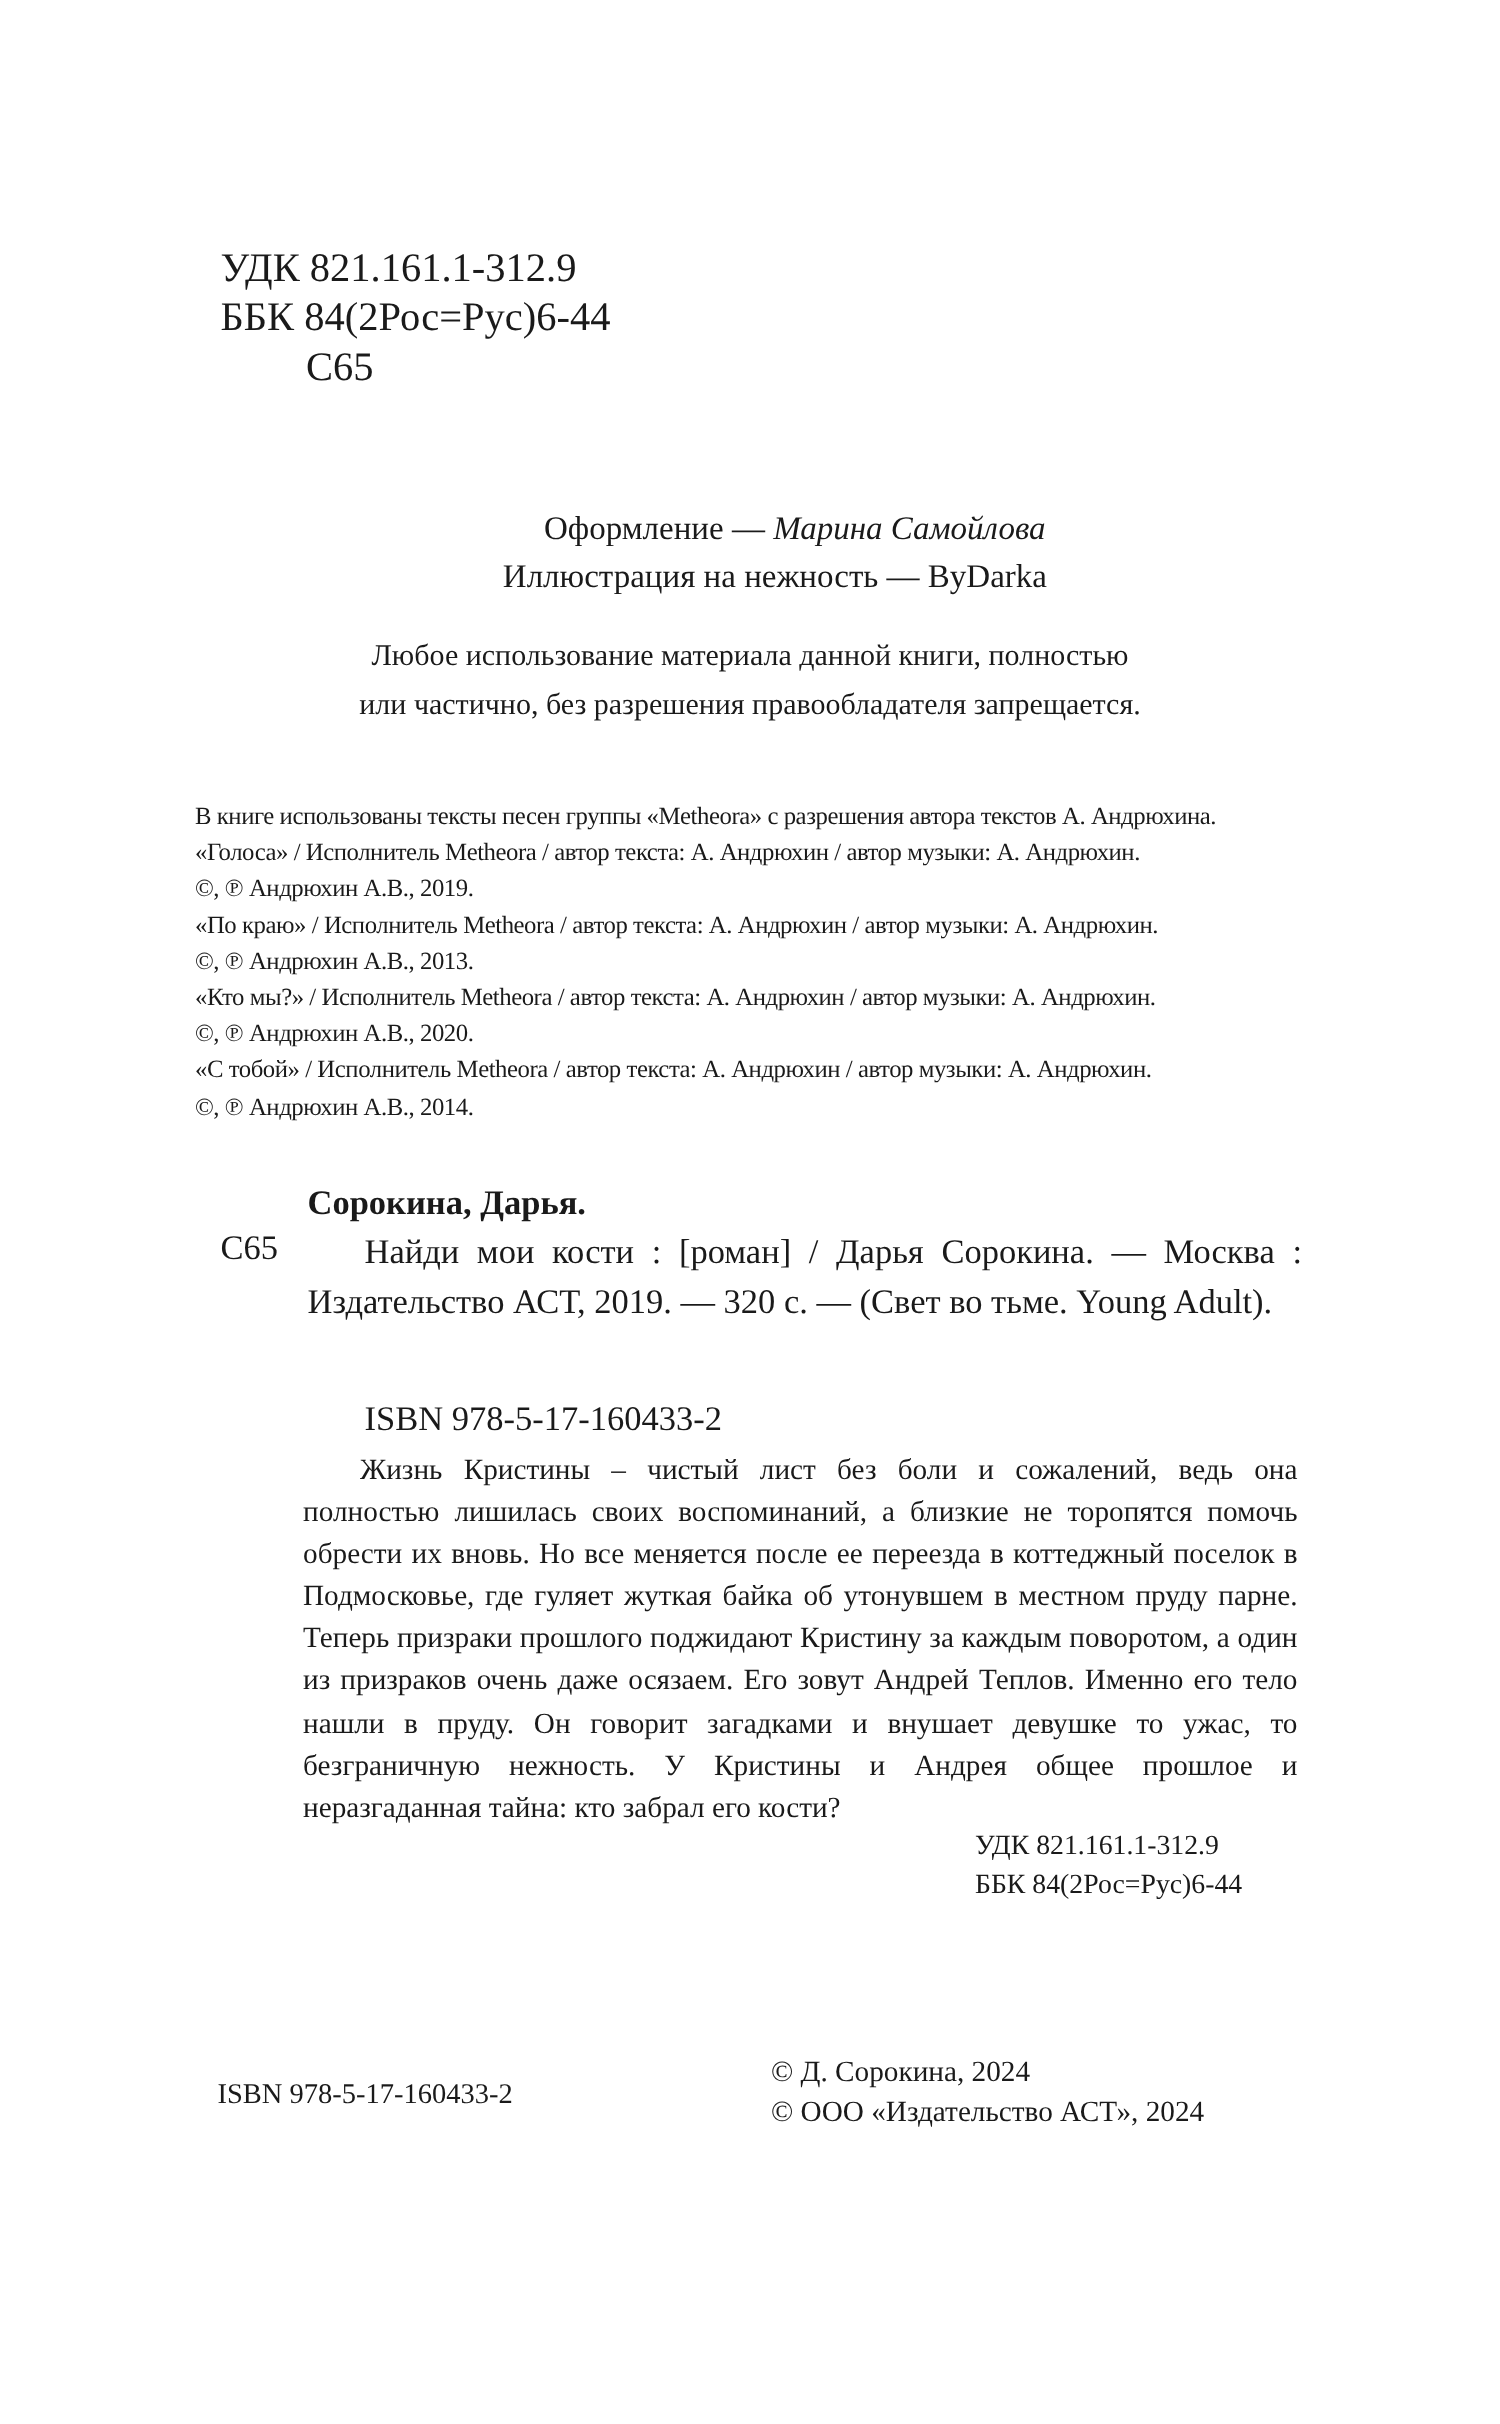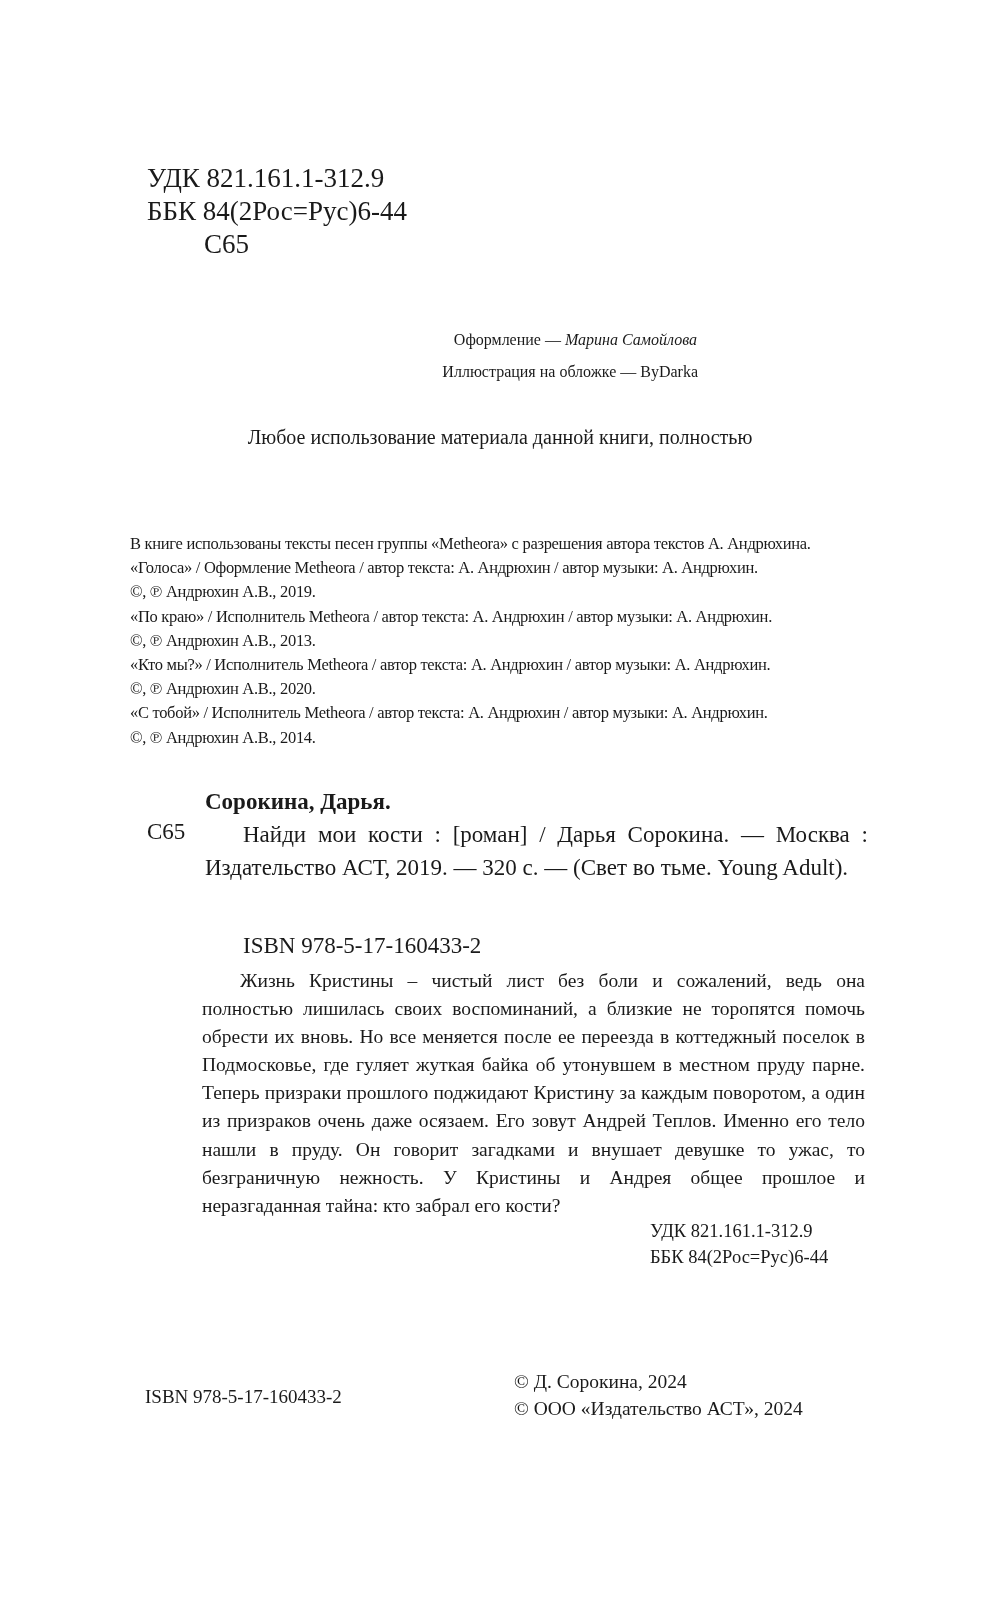--- a/index.html
+++ b/index.html
@@ -4,21 +4,21 @@
   <style>
     html, body { margin: 0; padding: 0; background: #ffffff; }
     body {
       width: 1000px; height: 1616px; position: relative; overflow: hidden;
       color: #1a1a1a;
       font-family: "Liberation Serif", "DejaVu Serif", serif;
     }
     .abs { position: absolute; }
     .codes { left: 147px; top: 162px; font-size: 27px; line-height: 33px; }
     .codes .c65 { padding-left: 57px; }
-    .credits { left: 0; width: 1000px; top: 324px; font-size: 16px; line-height: 32px; }
+    .credits { left: 0; width: 1000px; top: 336px; font-size: 22px; line-height: 32px; }
     .credits .line { text-align: right; padding-right: 303px; }
     .credits .line2 { text-align: right; padding-right: 302px; }
     .credits em { font-style: italic; }
     .notice { left: 0; width: 1000px; top: 421px; font-size: 20px; line-height: 33px; text-align: center; }
     .songs { left: 130px; width: 750px; top: 532px; font-size: 16.5px; line-height: 24.2px; text-align: left;
       font-family: "Liberation Sans Narrow", "Liberation Serif", serif; letter-spacing: -0.3px; }
     .author { left: 205px; top: 789px; font-size: 23px; font-weight: bold; }
     .c65-mark { left: 147px; top: 819px; font-size: 23px; }
     .bib { left: 205px; top: 818px; width: 663px; font-size: 23px; line-height: 33px; text-align: justify; }
     .bib .ind { display: inline-block; width: 38px; }
@@ -36,30 +36,31 @@
   <div>УДК 821.161.1-312.9</div>
   <div>ББК 84(2Рос=Рус)6-44</div>
   <div class="c65">С65</div>
 </div>
 
 <div class="abs credits">
   <div class="line">
     <span>Оформление —</span>
     <em>Марина Самойлова</em>
   </div>
-  <div class="line2">Иллюстрация на обложке — ByDarka</div>
+  <div class="line2">Иллюстрация на нежность — ByDarka</div>
 </div>
 
 <div class="abs notice">
   <div>Любое использование материала данной книги, полностью</div>
+  <div>или частично, без разрешения правообладателя запрещается.</div>
 </div>
 
 <div class="abs songs">
   <div>В книге использованы тексты песен группы «Metheora» с разрешения автора текстов А. Андрюхина.</div>
-  <div>«Голоса» / Оформление Metheora / автор текста: А. Андрюхин / автор музыки: А. Андрюхин.</div>
+  <div>«Голоса» / Исполнитель Metheora / автор текста: А. Андрюхин / автор музыки: А. Андрюхин.</div>
   <div>©, ℗ Андрюхин А.В., 2019.</div>
   <div>«По краю» / Исполнитель Metheora / автор текста: А. Андрюхин / автор музыки: А. Андрюхин.</div>
   <div>©, ℗ Андрюхин А.В., 2013.</div>
   <div>«Кто мы?» / Исполнитель Metheora / автор текста: А. Андрюхин / автор музыки: А. Андрюхин.</div>
   <div>©, ℗ Андрюхин А.В., 2020.</div>
   <div>«С тобой» / Исполнитель Metheora / автор текста: А. Андрюхин / автор музыки: А. Андрюхин.</div>
   <div>©, ℗ Андрюхин А.В., 2014.</div>
 </div>
 
 <div class="abs author">Сорокина, Дарья.</div>

